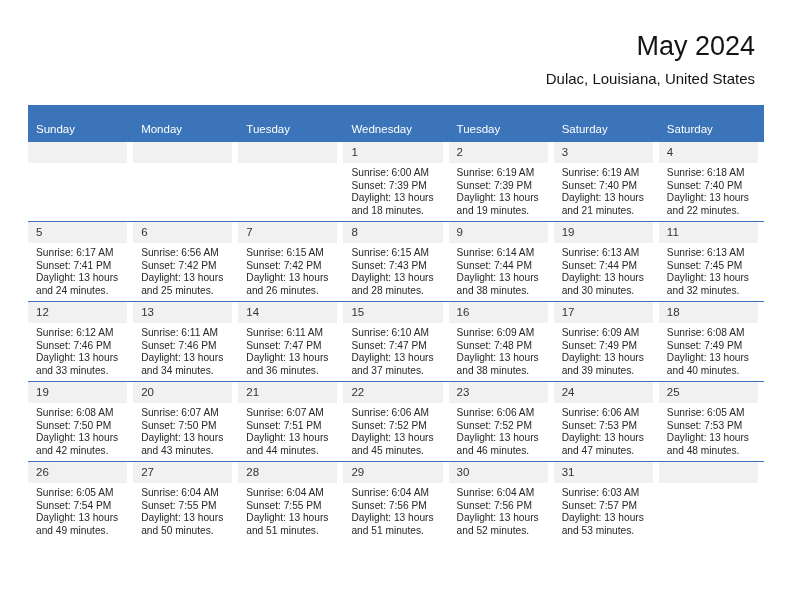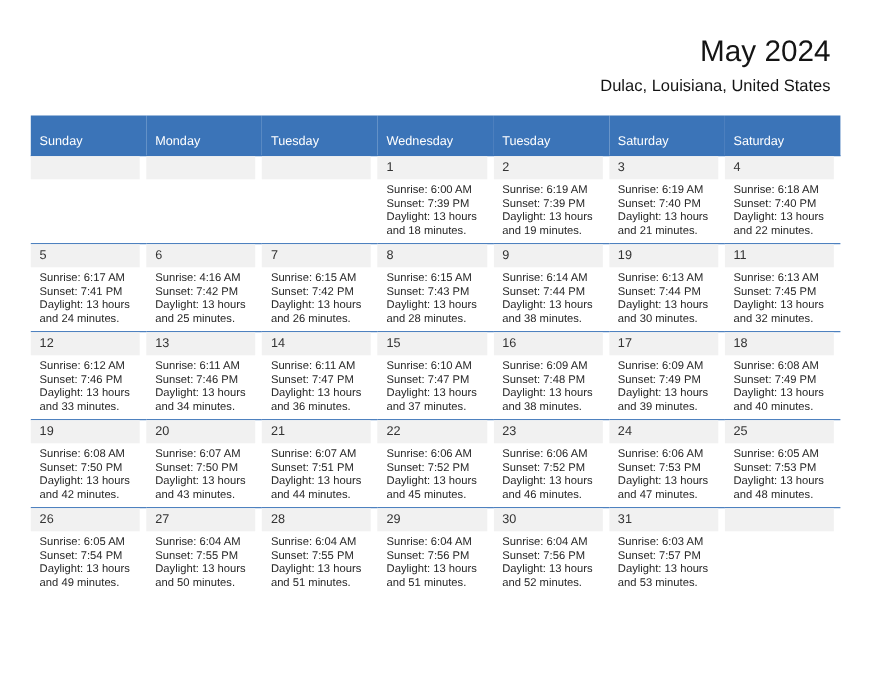--- a/index.html
+++ b/index.html
@@ -245,21 +245,21 @@
                 <div>Sunset: 7:41 PM</div>
                 <div>Daylight: 13 hours</div>
                 <div>and 24 minutes.</div>
               </div>
             </div>
           </td>
           <td>
             <div class="cell-inner">
               <span class="daynum">6</span>
               <div class="details">
-                <div>Sunrise: 4:16 AM</div>
+                <div>Sunrise: 6:56 AM</div>
                 <div>Sunset: 7:42 PM</div>
                 <div>Daylight: 13 hours</div>
                 <div>and 25 minutes.</div>
               </div>
             </div>
           </td>
           <td>
             <div class="cell-inner">
               <span class="daynum">7</span>
               <div class="details">

